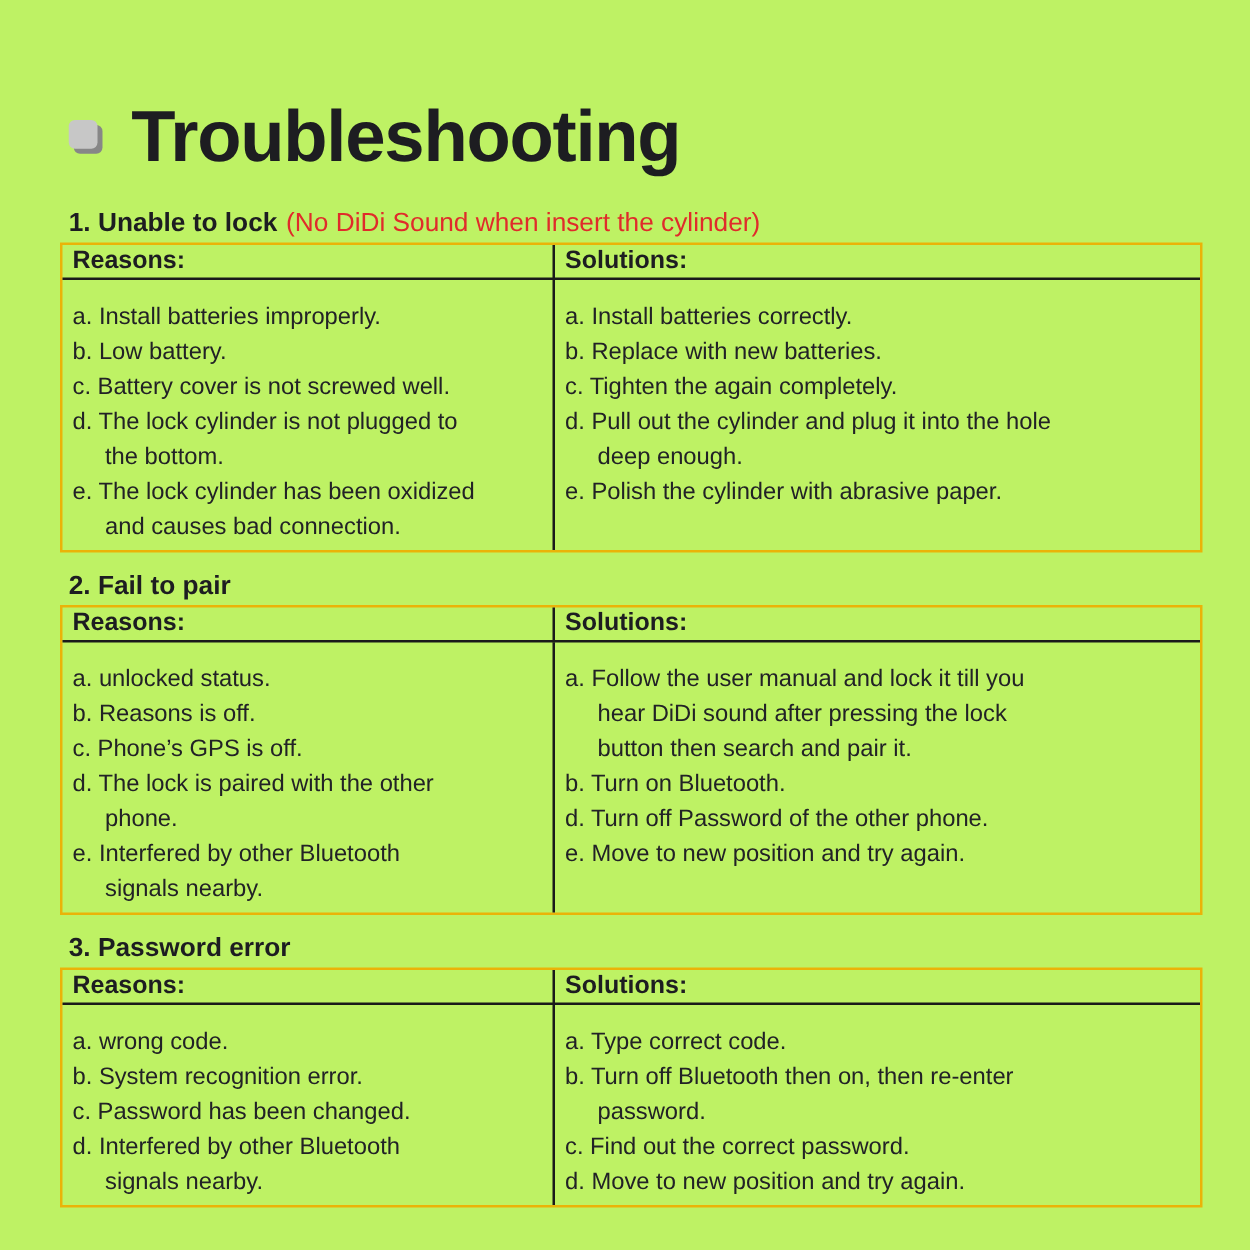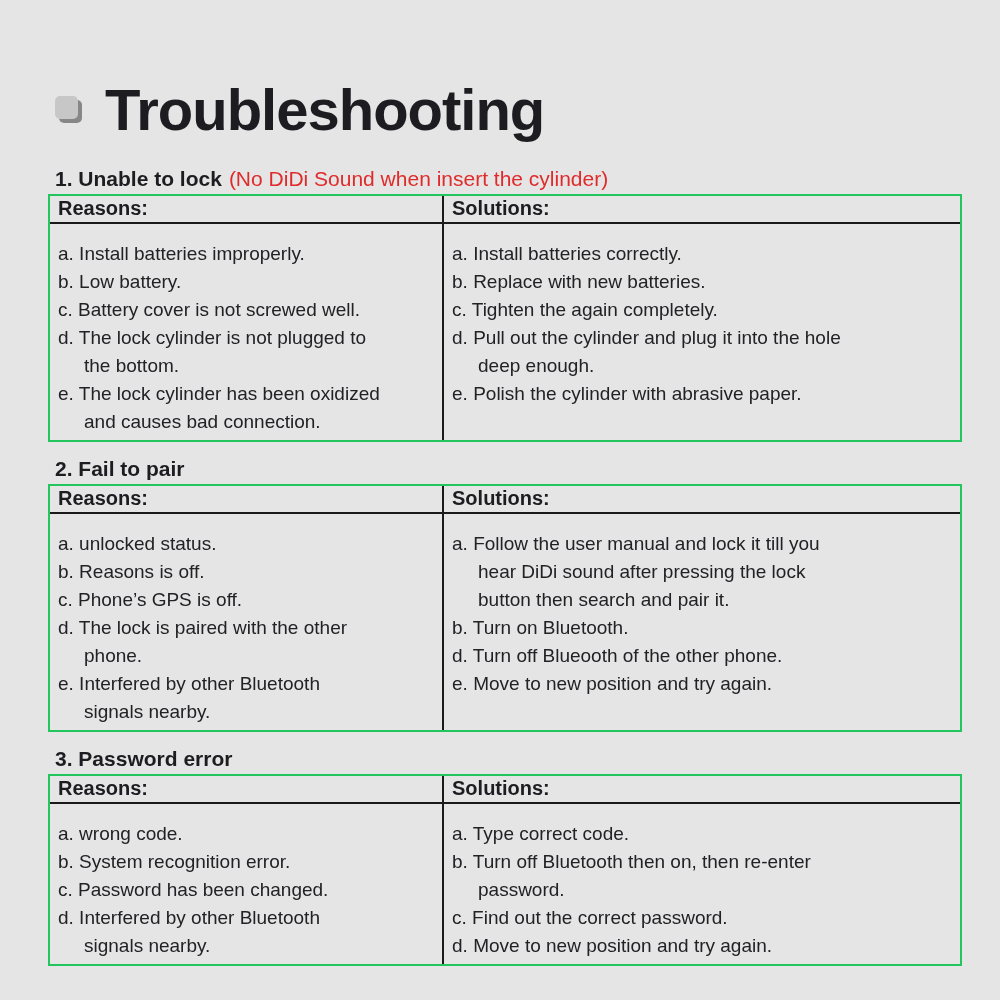--- a/index.html
+++ b/index.html
@@ -4,21 +4,21 @@
 <style>
   html, body {
     margin: 0;
     padding: 0;
     background: #ffffff;
   }
   .page {
     position: relative;
     width: 1000px;
     height: 1000px;
-    background: #e5e5e5;
+    background: #bef264;
     font-family: "Liberation Sans", sans-serif;
     color: #222226;
     overflow: hidden;
     box-sizing: border-box;
     padding: 0 38px 0 48px;
   }
   
   .title-row {
     display: flex;
     align-items: center;
@@ -57,21 +57,21 @@
   }
   .sec-note {
     color: #e02b2b;
     margin-left: 7px;
     font-weight: normal;
   }
   
   .tbl {
     display: grid;
     grid-template-columns: 43.3% 56.7%;
-    border: 2px solid #22c55e;
+    border: 2px solid #eab308;
     box-sizing: border-box;
   }
   .th {
     font-weight: bold;
     font-size: 20px;
     line-height: 25px;
     padding: 0 8px 1px 8px;
     border-bottom: 2px solid #1a1a1a;
     color: #1d1d21;
   }
@@ -139,21 +139,21 @@
           <div class="list-item">d. The lock is paired with the other
 phone.</div>
           <div class="list-item">e. Interfered by other Bluetooth
 signals nearby.</div>
         </div>
       <div class="td">
           <div class="list-item">a. Follow the user manual and lock it till you
 hear DiDi sound after pressing the lock
 button then search and pair it.</div>
           <div class="list-item">b. Turn on Bluetooth.</div>
-          <div class="list-item">d. Turn off Blueooth of the other phone.</div>
+          <div class="list-item">d. Turn off Password of the other phone.</div>
           <div class="list-item">e. Move to new position and try again.</div>
         </div>
     </div>
   </section>
 
   <section class="sec-3">
     <div class="sec-heading">
       <span class="sec-title">3. Password error</span>
     </div>
     <div class="tbl">

